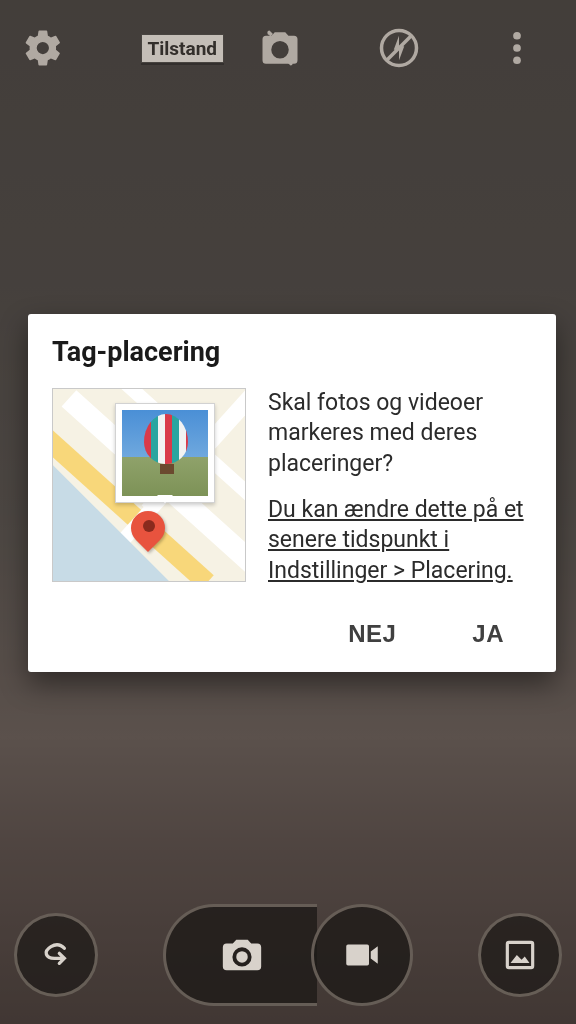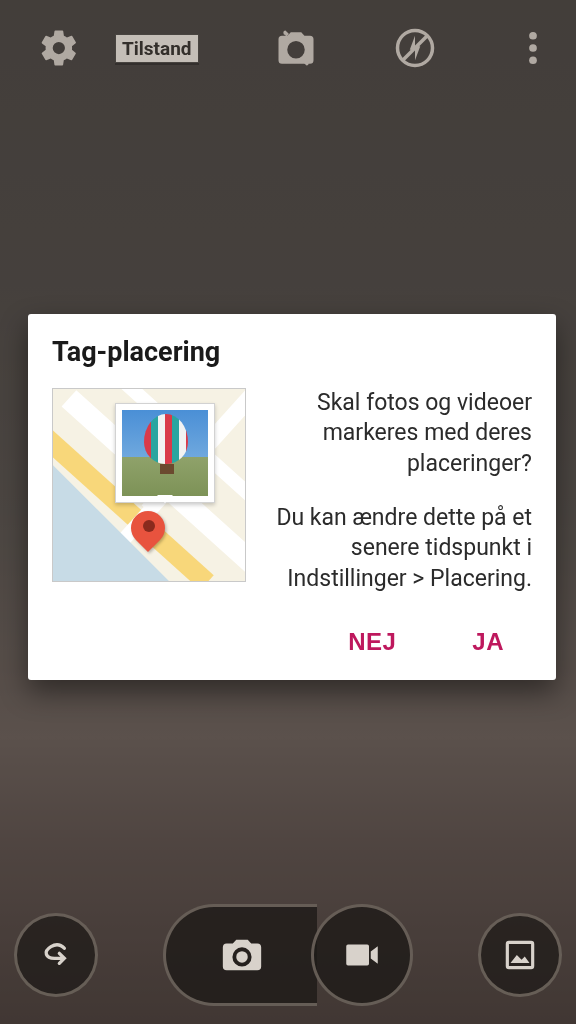--- a/index.html
+++ b/index.html
@@ -27,21 +27,21 @@
     position: absolute;
     top: 0; left: 0; right: 0;
     height: 96px;
     display: flex;
     align-items: center;
     justify-content: space-between;
     padding: 0 22px;
   }
   .tb-btn {
     width: 58px; height: 58px;
-    display: flex; align-items: center; justify-content: flex-end;
+    display: flex; align-items: center; justify-content: flex-start;
     opacity: .78;
   }
   .tb-btn svg { width: 42px; height: 42px; }
   .mode-chip {
     background: #e9e2da;
     border: 1px solid #4a4642;
     padding: 2px 6px;
     font-size: 19px;
     font-weight: 700;
     color: #2f2b27;
@@ -192,36 +192,35 @@
     position:absolute;
     left:50%; bottom:-9px;
     margin-left:-8px;
     border:8px solid transparent;
     border-top-color:#fff;
   }
   .dialog-text {
     font-size: 23px;
     line-height: 1.32;
     color: #2b2b2b;
-    text-align: right;
-  }
-  .dialog-text p + p { margin-top: 24px; }
+  }
+  .dialog-text p + p { margin-top: 16px; text-decoration: underline; }
   .dialog-actions {
     display: flex;
     justify-content: flex-end;
     gap: 60px;
     margin-top: 20px;
     padding: 8px 20px 8px 0;
   }
   .dlg-btn {
     background: none;
     border: none;
     font-size: 24px;
     font-weight: 700;
-    color: #be185d;
+    color: #404040;
     letter-spacing: .5px;
     padding: 6px 8px;
     cursor: pointer;
   }
 </style>
 </head>
 <body>
 
 <div class="camera-bg"></div>
 <div class="dim"></div>

